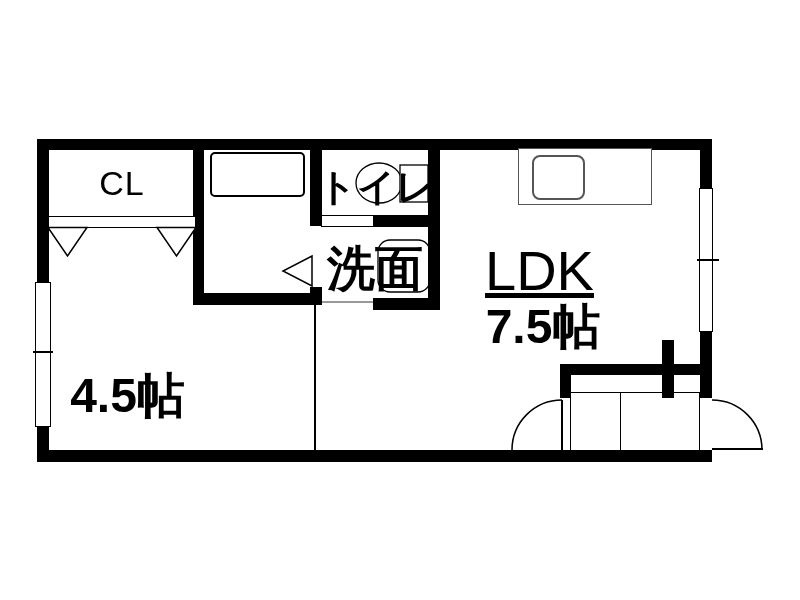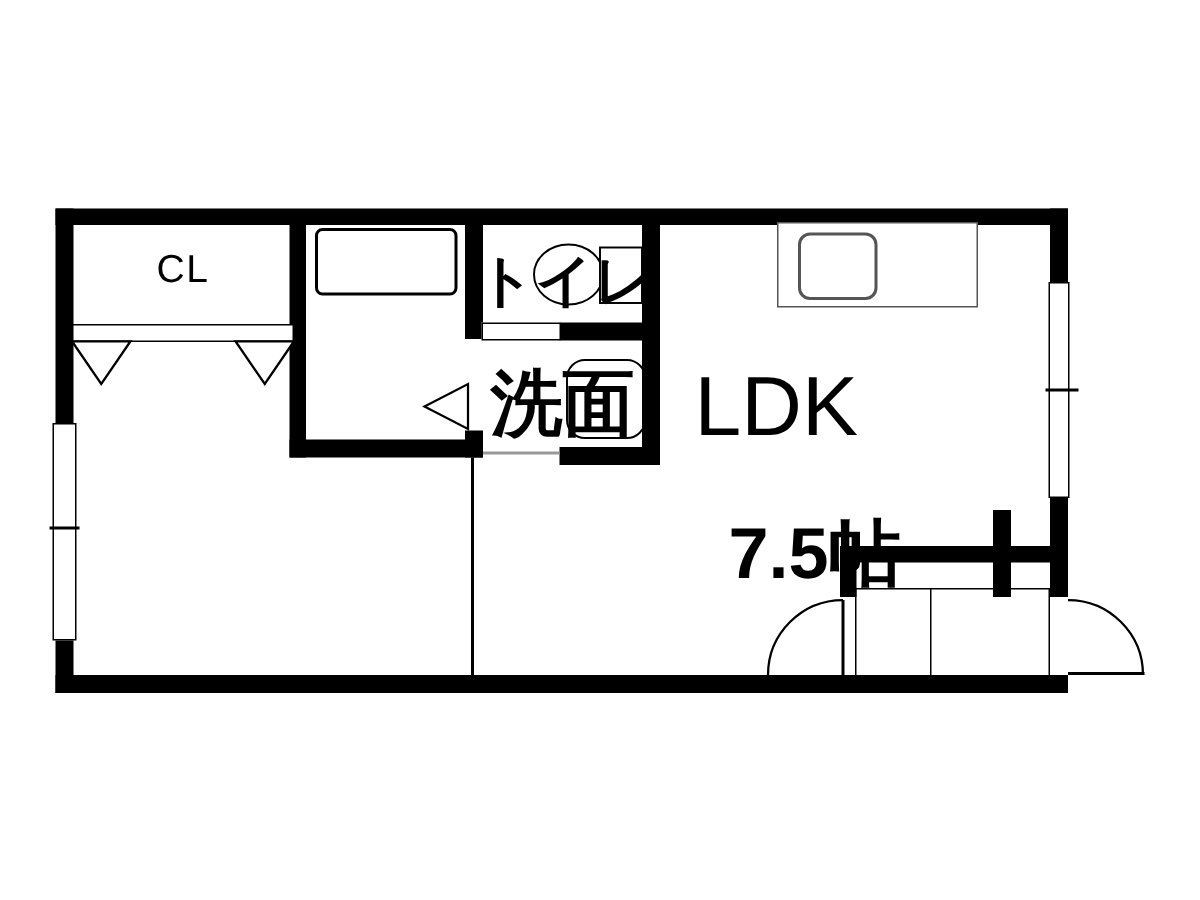--- a/index.html
+++ b/index.html
@@ -75,25 +75,26 @@
     <rect x="378" y="240" width="52" height="52" rx="12" fill="none" stroke="#000" stroke-width="1.3"></rect>
 
     <g fill="none" stroke="#000" stroke-width="1.5">
       <path d="M 512 450 A 50 50 0 0 1 562 400"></path>
       <line x1="562" y1="400" x2="562" y2="450" stroke-width="2"></line>
       <path d="M 712 400 A 50 50 0 0 1 762 450"></path>
       <line x1="712" y1="449" x2="763" y2="449" stroke-width="2"></line>
     </g>
   </svg>
 
-  <div class="label" style="left:48px;top:164px;width:148px;font-size:26px;letter-spacing:1px;">CL</div>
+  <div class="label" style="left:48px;top:164px;width:148px;font-size:34px;letter-spacing:1px;">CL</div>
 
 
   <div class="label bold" style="left:318px;top:162px;width:114px;font-size:38px;">トイレ</div>
 
   <div class="label bold" style="left:320px;top:237px;width:110px;font-size:48px;">洗面</div>
 
-  <div class="label" style="left:430px;top:238px;width:175px;font-size:56px;">LDK</div>
-  <div class="label bold" style="left:448px;top:295px;width:190px;font-size:48px;margin-top:42px;">7.5帖</div>
+  <div class="label" style="left:452px;top:238px;width:175px;font-size:56px;text-decoration:underline;">LDK</div>
+  <div class="label bold" style="left:448px;top:295px;width:190px;font-size:48px;">7.5帖</div>
 
+  <div class="label bold" style="left:40px;top:364px;width:175px;font-size:48px;">4.5帖</div>
 
 
 </div>
 
 </body></html>

